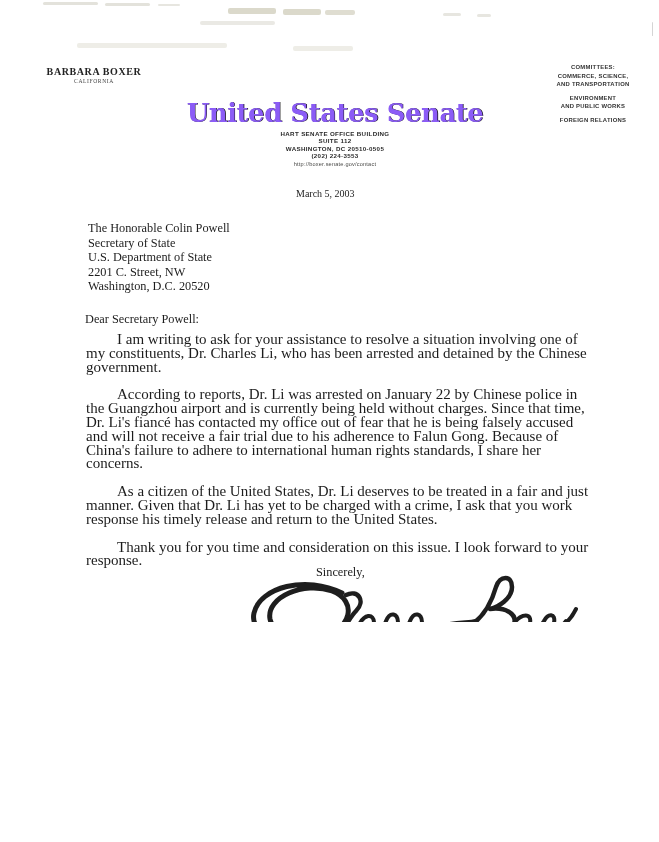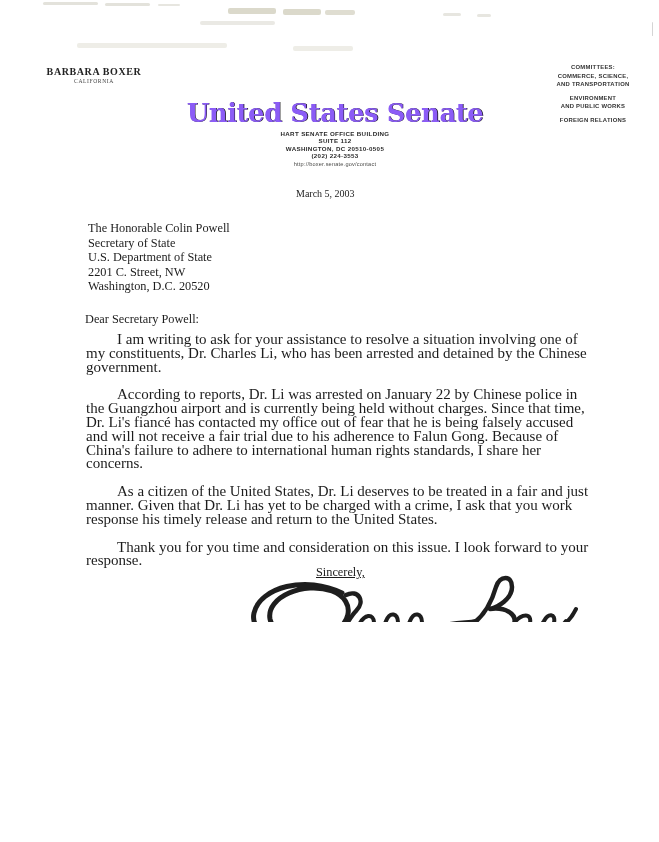--- a/index.html
+++ b/index.html
@@ -30,21 +30,21 @@
   .masthead-lines{margin-top:2px;font-family:"Liberation Sans",sans-serif;
     font-size:6.2px;font-weight:bold;letter-spacing:.35px;color:#2b2b2b;line-height:7.4px;}
   .masthead-web{margin-top:1px;font-family:"Liberation Sans",sans-serif;
     font-size:5.6px;color:#4a4a48;letter-spacing:.2px;}
   
   .date{position:absolute;left:296px;top:188px;font-size:10px;}
   .recipient{position:absolute;left:88px;top:221px;font-size:12.3px;line-height:14.6px;}
   .salutation{position:absolute;left:85px;top:312px;font-size:12.3px;}
   .body-text{position:absolute;left:86px;top:333px;width:505px;font-size:15px;}
   .body-text p{margin:0 0 14px 0;line-height:13.8px;text-indent:31px;}
-  .closing{position:absolute;left:316px;top:565px;font-size:12.3px;text-decoration:underline;}
+  .closing{position:absolute;left:316px;top:565px;font-size:12.3px;}
   .signature{position:absolute;left:246px;top:571px;}
   .signer{position:absolute;left:315px;top:650px;font-size:12.3px;line-height:14.5px;font-weight:bold;color:#222;}
   
   .office{position:absolute;top:729px;font-family:"Liberation Sans",sans-serif;
     font-size:5.2px;font-weight:bold;letter-spacing:.2px;color:#3c3c3c;line-height:6.3px;}
   .office-1{left:45px;} .office-2{left:192px;} .office-3{left:265px;}
   .office-4{left:362px;} .office-5{left:444px;} .office-6{left:545px;}
   .recycled{position:absolute;left:0;top:768px;width:659px;text-align:center;
     font-family:"Liberation Sans",sans-serif;font-size:5.6px;font-weight:bold;
     letter-spacing:.3px;color:#3c3c3c;}

